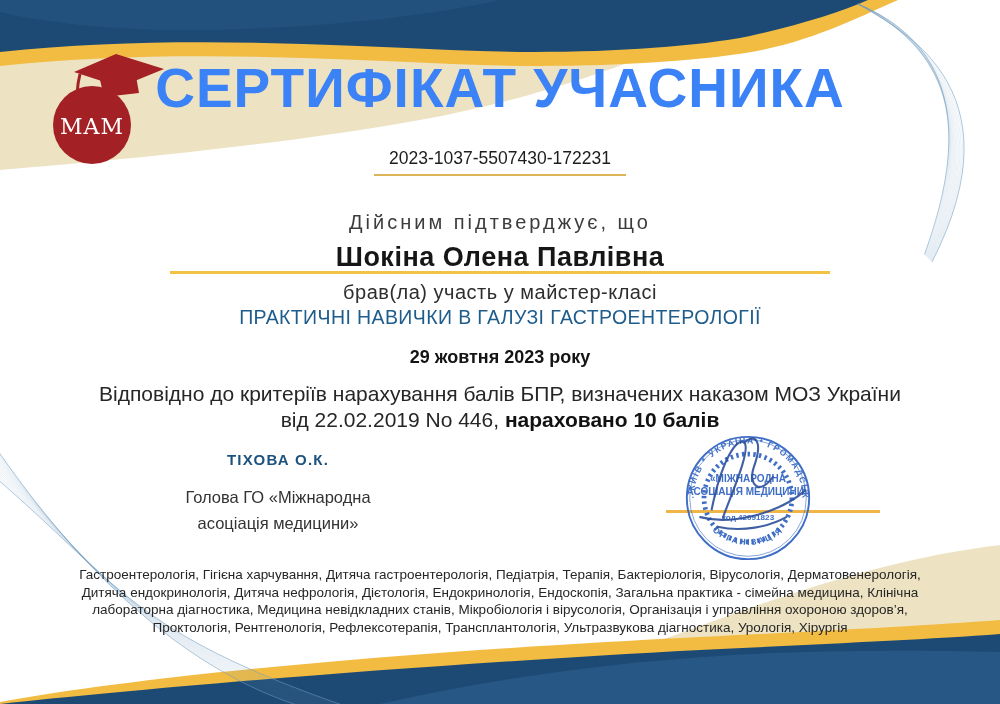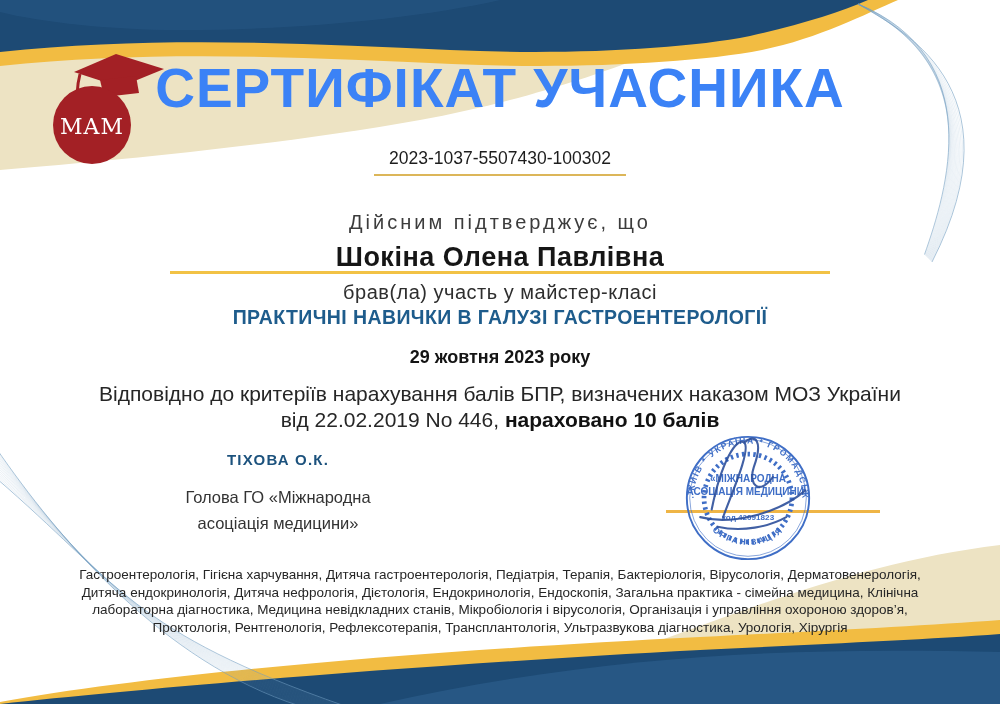--- a/index.html
+++ b/index.html
@@ -11,21 +11,21 @@
   .abs{position:absolute;}
   .ctr{left:0;right:0;text-align:center;}
   .title{top:56px;font-size:55px;font-weight:bold;letter-spacing:1px;color:#3b82f6;}
   .reg-row{top:148px;display:flex;justify-content:center;align-items:flex-end;gap:22px;}
   .reg-label{font-size:17px;color:#1d1d1d;letter-spacing:.5px;}
   .reg-number{font-size:17.5px;color:#1d1d1d;padding:0 15px 5px 15px;border-bottom:2.5px solid #dcb659;}
   .confirm{top:211px;font-size:20px;letter-spacing:3px;color:#3c3c3c;}
   .name{top:242px;font-size:27px;font-weight:bold;color:#161616;letter-spacing:.5px;}
   .name-line{top:271px;left:170px;width:660px;height:3px;background:#f2c245;}
   .participation{top:281px;font-size:20px;color:#2e2e2e;letter-spacing:.5px;}
-  .course{top:306px;font-size:19.5px;font-weight:bold;color:#1e5c8c;letter-spacing:.4px;}
+  .course{top:306px;font-size:19.5px;font-weight:normal;color:#1e5c8c;letter-spacing:.4px;}
   .date{top:347px;font-size:18px;font-weight:bold;color:#141414;}
   .criteria{top:381px;font-size:21px;color:#262626;line-height:26px;}
   .criteria b{color:#111;}
   .sig-name{top:451px;left:168px;width:220px;text-align:center;font-size:15px;font-weight:bold;
             letter-spacing:1.2px;color:#1c527d;}
   .sig-role{top:484px;left:138px;width:280px;text-align:center;font-size:16.5px;color:#333;line-height:26px;}
   .sig-line{left:666px;top:510px;width:214px;height:3px;background:#efb546;}
   .stamp{left:662px;top:412px;width:172px;height:172px;}
   .specialties{top:566px;left:70px;width:860px;text-align:center;font-size:13.5px;color:#262626;line-height:17.5px;}
   .logo{left:38px;top:50px;width:132px;height:124px;}
@@ -92,21 +92,21 @@
       <path d="M42,24 C39,36 38,46 41,55" stroke="#a32025" stroke-width="3" fill="none"></path>
       <circle cx="41.5" cy="58" r="4" fill="#a32025"></circle>
     </g>
     <circle cx="54" cy="75" r="39" fill="#a32025"></circle>
     <text x="54" y="84" text-anchor="middle" font-family="DejaVu Serif, serif" font-size="22" letter-spacing="1" fill="#ffffff">MAM</text>
   </svg>
 
   <div class="abs ctr title">СЕРТИФІКАТ УЧАСНИКА</div>
 
   <div class="abs ctr reg-row">
-    <span class="reg-number">2023-1037-5507430-100302</span>
+    <span class="reg-number">2023-1037-5507430-172231</span>
   </div>
 
   <div class="abs ctr confirm">Дійсним підтверджує, що</div>
   <div class="abs ctr name">Шокіна Олена Павлівна</div>
   <div class="abs name-line"></div>
   <div class="abs ctr participation">брав(ла) участь у майстер-класі</div>
   <div class="abs ctr course">ПРАКТИЧНІ НАВИЧКИ В ГАЛУЗІ ГАСТРОЕНТЕРОЛОГІЇ</div>
   <div class="abs ctr date">29 жовтня 2023 року</div>
 
   <div class="abs ctr criteria">

